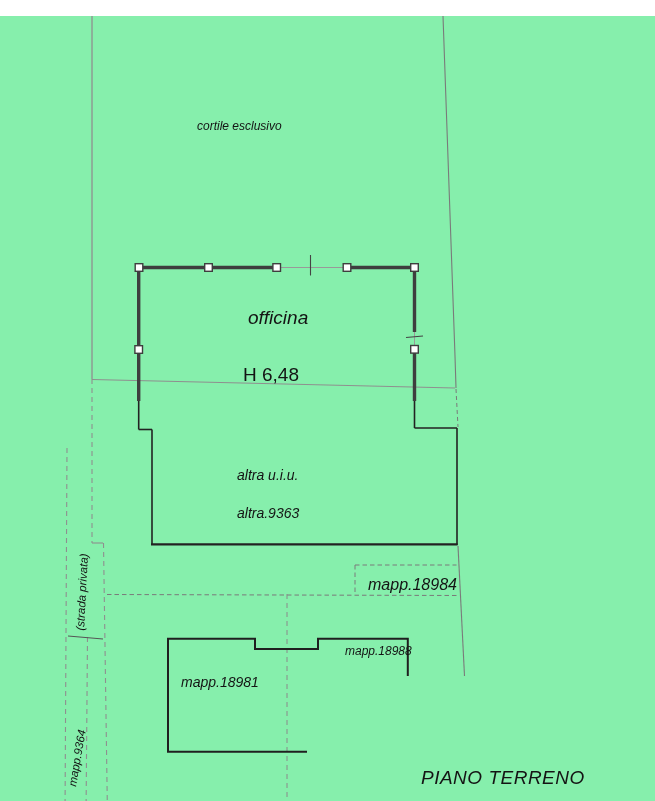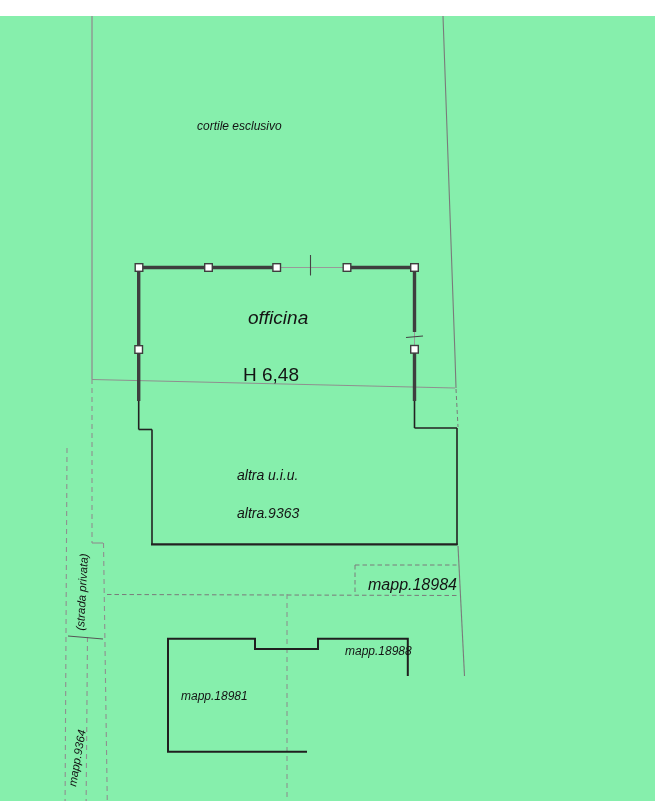--- a/index.html
+++ b/index.html
@@ -9,21 +9,21 @@
   }
   .canvas svg{position:absolute;left:0;top:0;}
   .lbl{position:absolute;white-space:pre;color:#141414;}
   .it{font-style:italic;}
   .lbl-courtyard{left:197px;top:103px;font-size:12px;}
   .lbl-officina{left:248px;top:291px;font-size:19px;}
   .lbl-height{left:243px;top:348px;font-size:19px;font-style:normal;}
   .lbl-altra{left:237px;top:428px;font-size:14px;line-height:12.5px;}
   .lbl-18984{left:368px;top:560px;font-size:16px;}
   .lbl-18988{left:345px;top:628px;font-size:12px;}
-  .lbl-18981{left:181px;top:673px;font-size:12px;}
+  .lbl-18981{left:181px;top:658px;font-size:14px;}
   .lbl-strada{left:40px;top:570px;width:84px;text-align:center;font-size:11.5px;
     transform:rotate(-87deg);transform-origin:center;}
   .lbl-9364{left:46px;top:736px;width:62px;text-align:center;font-size:11.5px;
     transform:rotate(-80deg);transform-origin:center;}
   .lbl-title{left:421px;top:751px;font-size:19px;letter-spacing:0.5px;}
 </style>
 </head>
 <body>
 
 <div class="canvas">
@@ -96,14 +96,15 @@
   <div class="lbl lbl-height">H 6,48</div>
   <div class="lbl it lbl-altra">
     <div>altra u.i.u.</div>
     <div>altra.9363</div>
   </div>
   <div class="lbl it lbl-18984">mapp.18984</div>
   <div class="lbl it lbl-18988">mapp.18988</div>
   <div class="lbl it lbl-18981">mapp.18981</div>
   <div class="lbl it lbl-strada">(strada privata)</div>
   <div class="lbl it lbl-9364">mapp.9364</div>
+  <div class="lbl it lbl-title">PIANO TERRENO</div>
 
 </div>
 
 </body></html>

